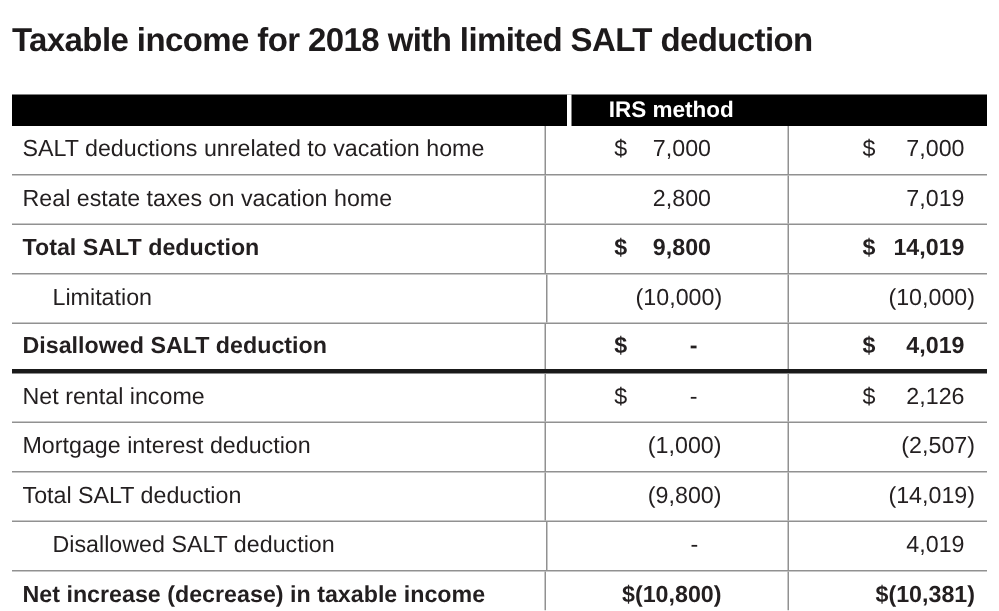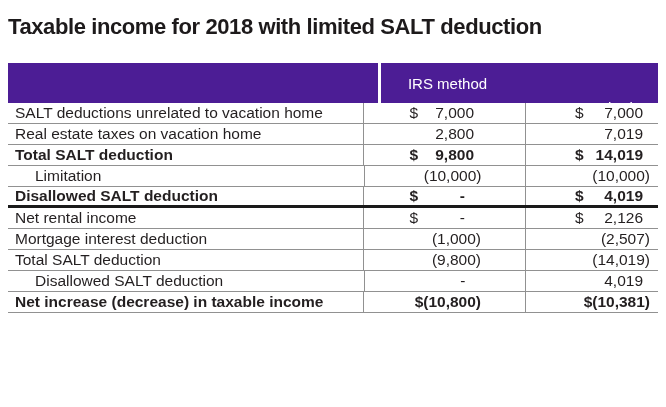--- a/index.html
+++ b/index.html
@@ -14,33 +14,33 @@
   }
   .title {
     position:absolute; left:8px; top:14px; margin:0;
     font-size:22px; font-weight:700; letter-spacing:-0.4px;
     color:#1d1a1b;
   }
   .table {
     position:absolute; left:8px; top:63px; width:650px;
   }
   .thead {
-    display:flex; height:40px;
-    background:#4c1d95; color:#ffffff; font-weight:400;
+    display:flex; height:21px;
+    background:#000000; color:#ffffff; font-weight:700;
   }
   .th {
     box-sizing:border-box;
     display:flex; align-items:center; justify-content:center;
     font-size:15px;
   }
   .th.c-label { width:370px; }
   .th.c-irs   { width:136px; border-left:3px solid #ffffff; }
   .th.c-court { width:144px; border-left:3px solid #ffffff;margin-top:44px; }
   .tr {
-    display:flex; height:21px; box-sizing:border-box;
+    display:flex; height:33px; box-sizing:border-box;
     border-bottom:1.5px solid #919191;
     align-items:stretch;
     gap:36px;
   }
   .tr.thick { border-bottom:3px solid #1a1a1a; }
   .tr.bold  { font-weight:700; }
   .td {
     box-sizing:border-box;
     display:flex; align-items:center;
     font-size:15.5px;

